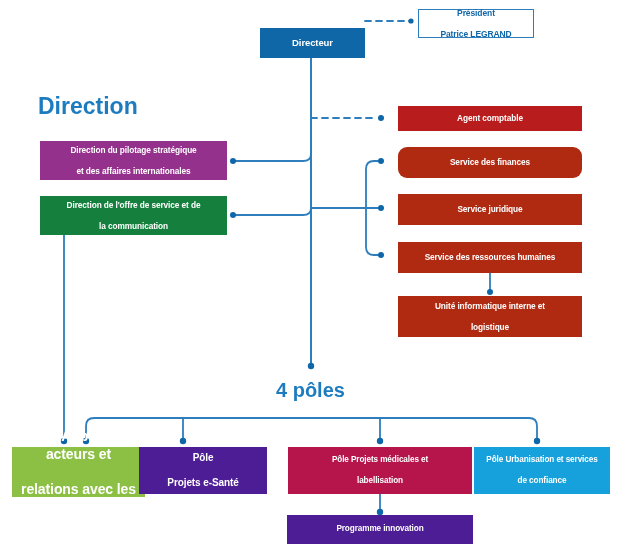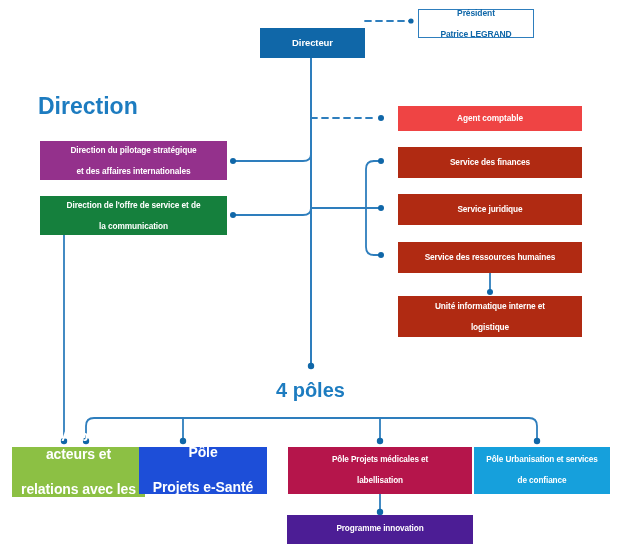--- a/index.html
+++ b/index.html
@@ -59,27 +59,28 @@
     background: #94318c;
     font-size: 8.3px;
   }
   .n-dir-offre {
     left: 40px; top: 196px; width: 187px; height: 39px;
     background: #15803d;
     font-size: 8.3px;
   }
   .n-agent {
     left: 398px; top: 106px; width: 184px; height: 25px;
-    background: #ef4444;
+    background: #b91c1c;
     font-size: 8.3px;
   }
   .n-finances {
     left: 398px; top: 147px; width: 184px; height: 31px;
     background: #b02a12;
     font-size: 8.3px;
+    border-radius: 9px;
   }
   .n-juridique {
     left: 398px; top: 194px; width: 184px; height: 31px;
     background: #b02a12;
     font-size: 8.3px;
   }
   .n-rh {
     left: 398px; top: 242px; width: 184px; height: 31px;
     background: #b02a12;
     font-size: 8.3px;
@@ -89,22 +90,22 @@
     background: #b02a12;
     font-size: 8.3px;
   }
   .n-pole1 {
     left: 12px; top: 447px; width: 133px; height: 50px;
     background: #8cc044;
     font-size: 14px;
   }
   .n-pole2 {
     left: 139px; top: 447px; width: 128px; height: 47px;
-    background: #1d4ed8;
-    font-size: 14px;
+    background: #4c1d95;
+    font-size: 10px;
   }
   .n-pole3 {
     left: 288px; top: 447px; width: 184px; height: 47px;
     background: #b5154b;
     font-size: 8.2px;
   }
   .n-pole4 {
     left: 474px; top: 447px; width: 136px; height: 47px;
     background: #16a0dc;
     font-size: 8.2px;

